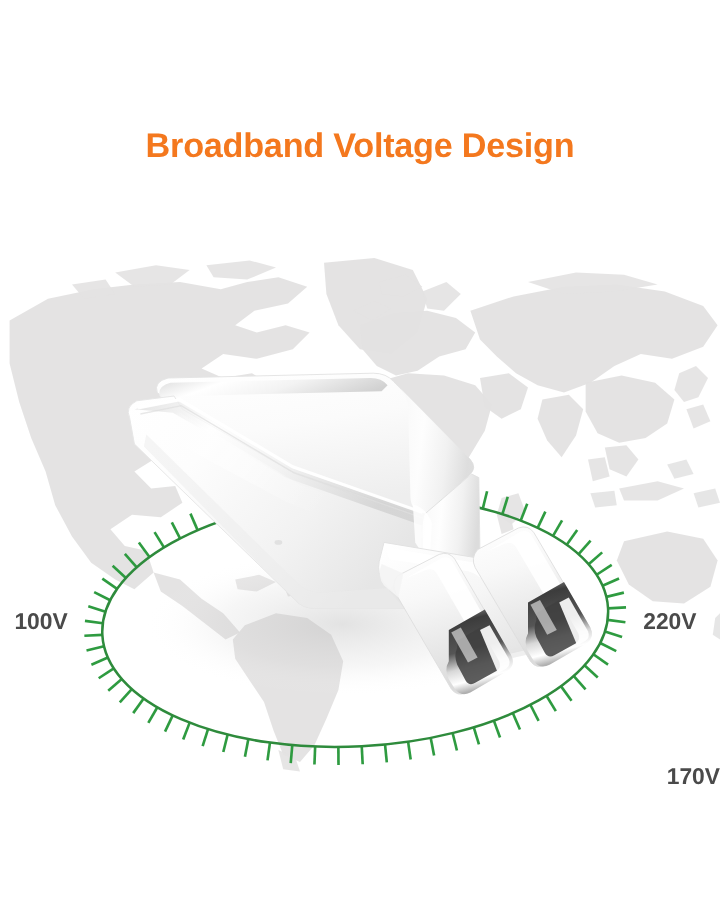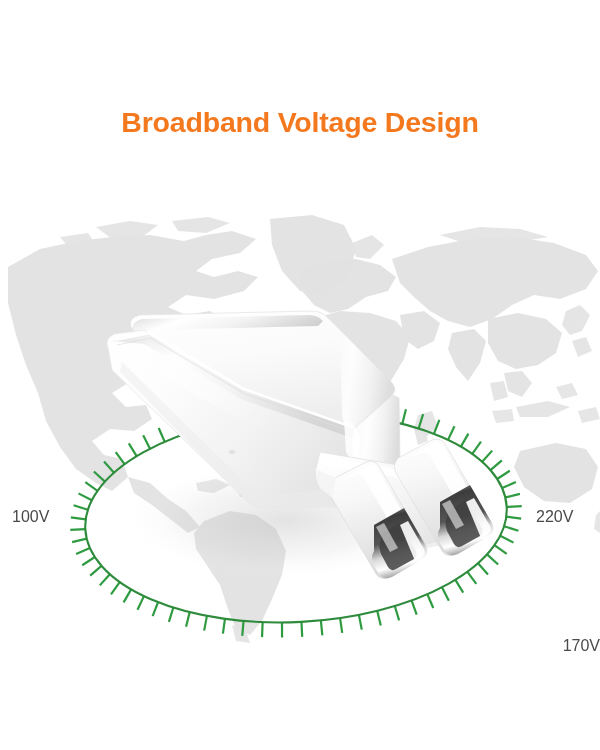--- a/index.html
+++ b/index.html
@@ -72,23 +72,23 @@
     left: 0;
     top: 0;
     width: 600px;
     height: 750px;
     z-index: 20;
   }
 
   
   .volt-label {
     position: absolute;
-    font-size: 16px;
+    font-size: 19px;
     color: #4a4a4a;
-    font-weight: normal;
+    font-weight: bold;
     white-space: nowrap;
     z-index: 35;
   }
   #label-left  { left: 12px;  top: 508px; }
   #label-right { left: 536px; top: 508px; }
   #label-bottom{ left: 0;     top: 637px; width: 600px; text-align: right; }
 </style>
 </head>
 <body>
 

